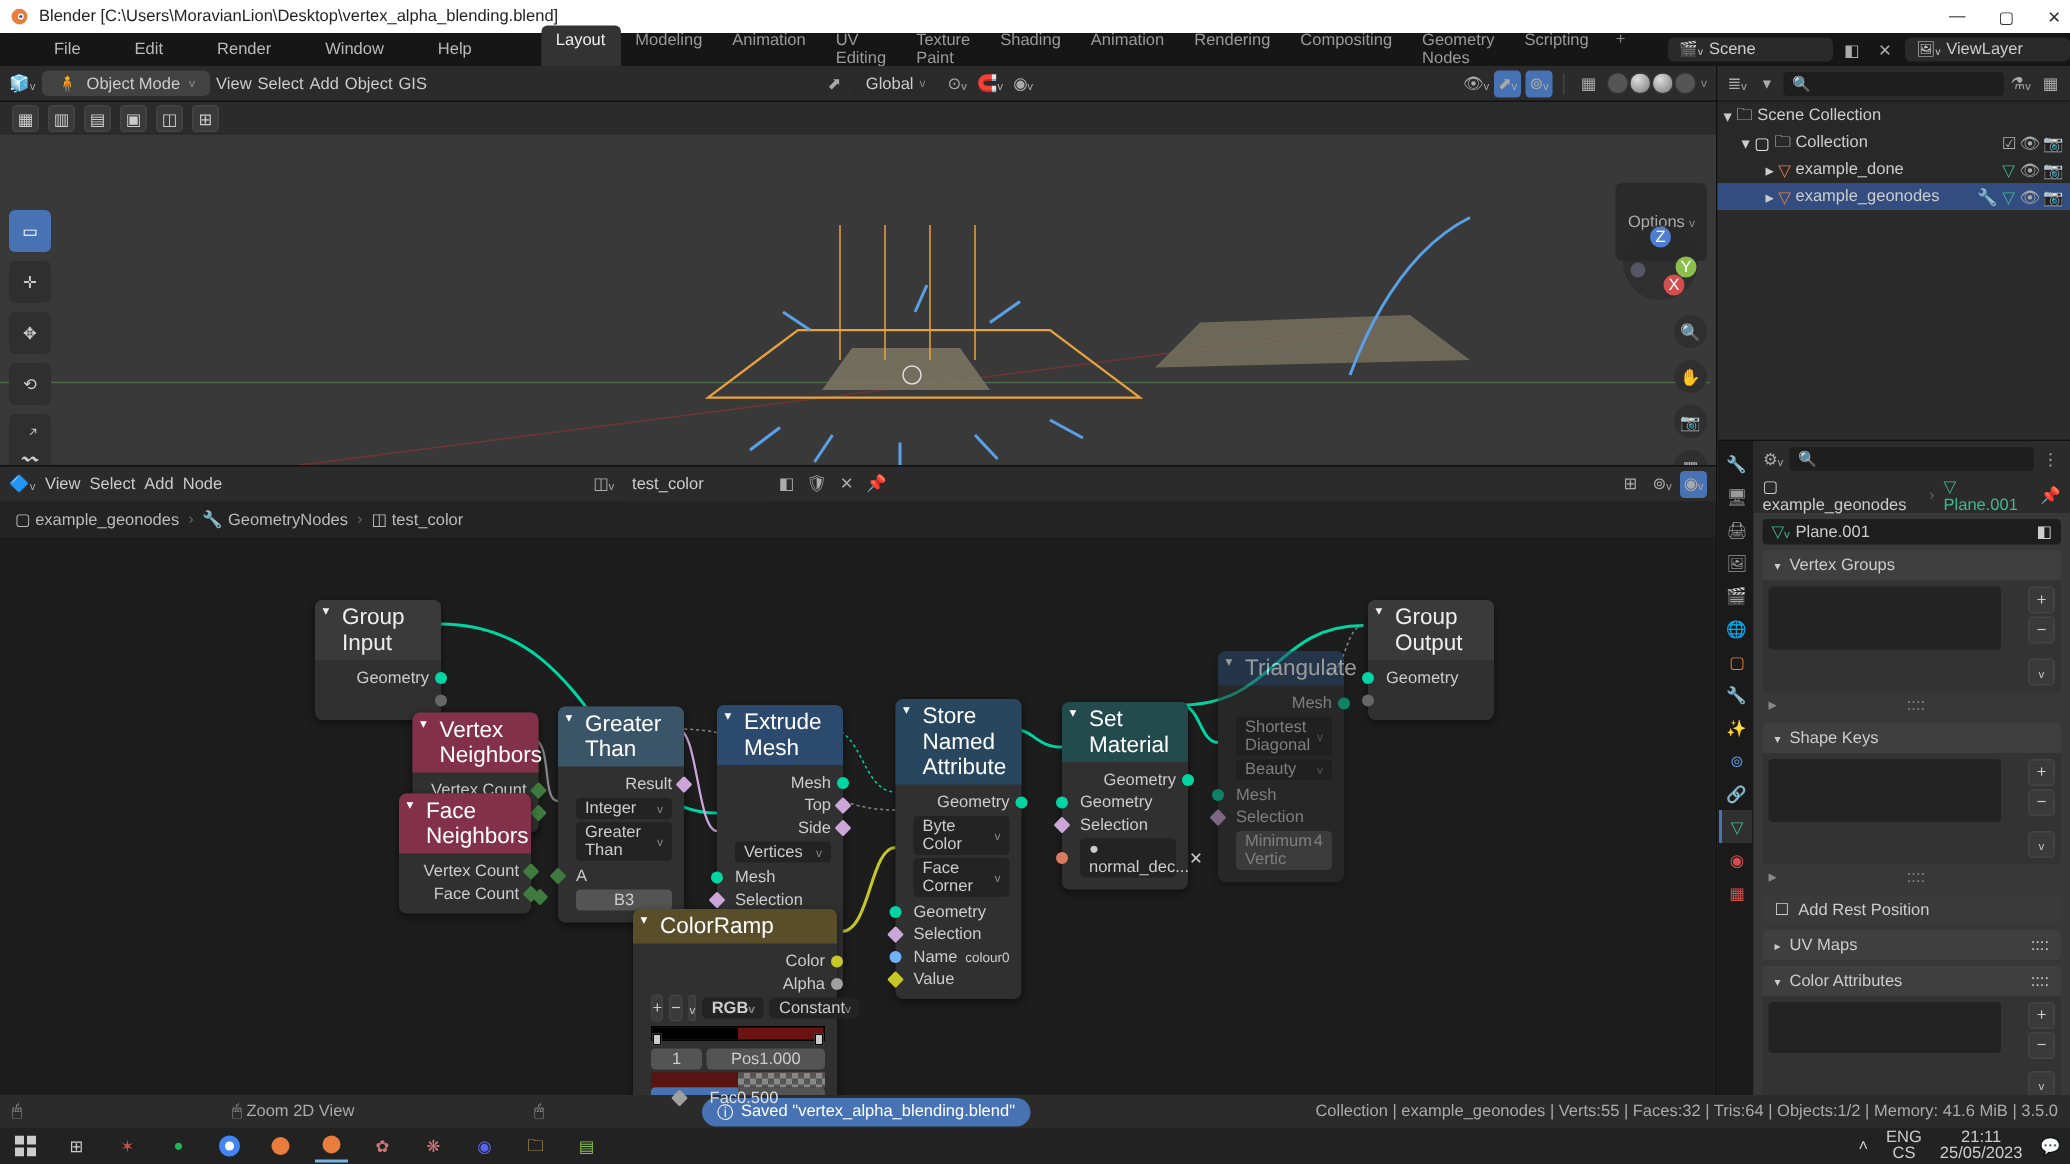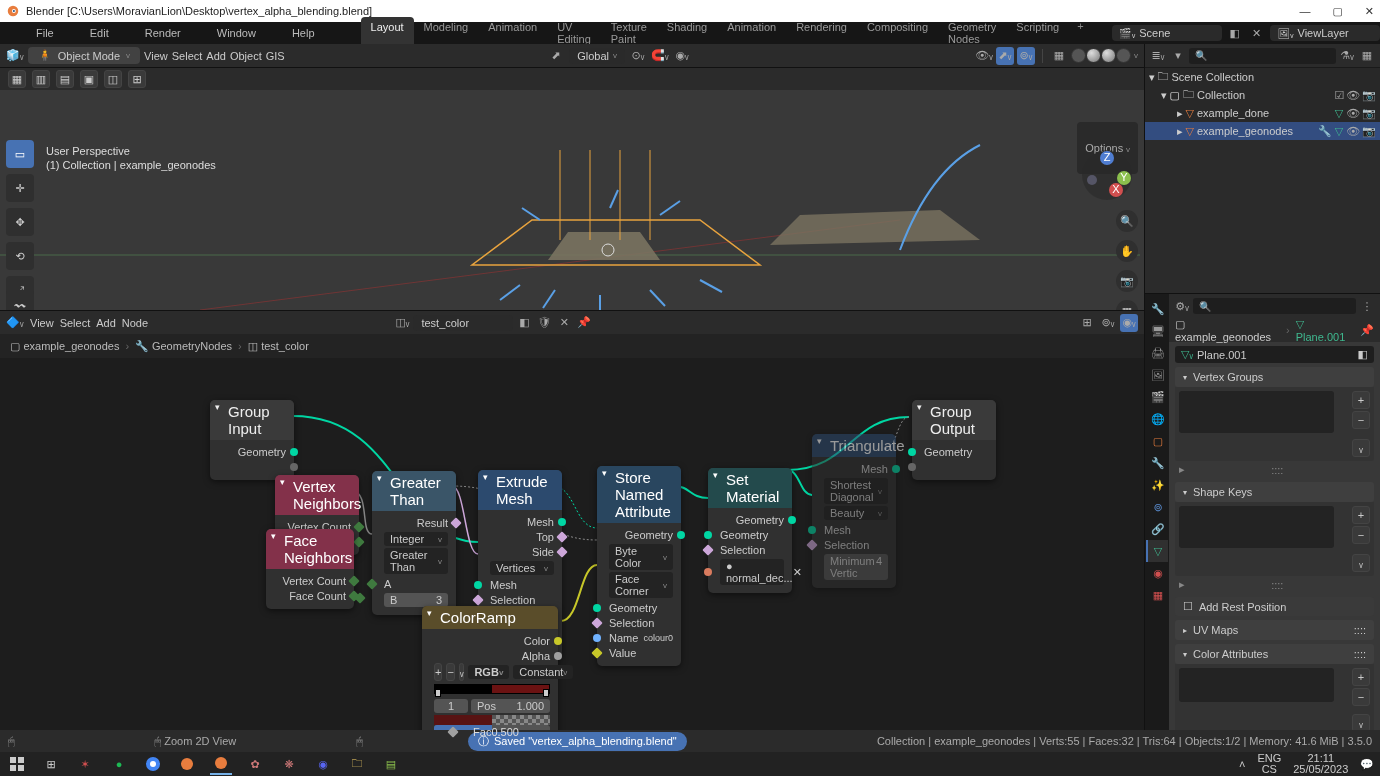--- a/index.html
+++ b/index.html
@@ -56,21 +56,21 @@
 .sock.out { right: -12px; }
 .sock.in { left: -16px; }
 .sock.geo { background: #00d6a3; }
 .sock.int { background: #3f7a3f; }
 .sock.bool { background: #cca6d9; }
 .sock.col { background: #c7c729; }
 .sock.str { background: #70b2ff; }
 .sock.fac { background: #a0a0a0; }
 .sock.dia { border-radius: 1px; transform: rotate(45deg); }
 .node-select { background: #232323; border-radius: 3px; padding: 1px 6px; font-size: 9px; display: flex; justify-content: space-between; align-items: center; margin: 2px 0; }
-.num-field { background: #545454; border-radius: 3px; padding: 1px 6px; font-size: 9px; display: flex; justify-content: space-between; margin: 2px 0; }
+.num-field { background: #545454; border-radius: 3px; padding: 1px 6px; font-size: 9px; display: flex; justify-content: center; margin: 2px 0; }
 .ramp { height: 10px; background: linear-gradient(to right, #000 50%, #6b1212 50%); border: 1px solid #000; position: relative; margin: 3px 0; }
 .ramp .stop { position: absolute; bottom: -4px; width: 6px; height: 8px; background: #ccc; border: 1px solid #000; }
 .checker { height: 10px; background: repeating-conic-gradient(#888 0 25%, #555 0 50%) 0 0/8px 8px; }
 .checker.half { background: #581313; display: flex; }
 .checker.half .chk { flex: 1; background: repeating-conic-gradient(#888 0 25%, #555 0 50%) 0 0/8px 8px; }
 .fac-bar { background: #545454; border-radius: 3px; height: 14px; position: relative; display: flex; align-items: center; padding: 0 6px; font-size: 9px; color: #ddd; justify-content: center; margin-top: 0; }
 .fac-bar::before { content: ""; position: absolute; left: 0; top: 0; bottom: 0; width: 50%; background: #4772b3; border-radius: 3px 0 0 3px; }
 .fac-bar span { position: relative; z-index: 1; }
 .right-col { display: flex; flex-direction: column; background: #2b2b2b; border-left: 1px solid #111; }
 .outliner-hdr { height: 24px; background: #2b2b2b; display: flex; align-items: center; padding: 0 4px; gap: 2px; border-bottom: 1px solid #1a1a1a; }
@@ -237,24 +237,20 @@
             <path d="M600 205 l0 18"></path>
           <path d="M650 200 l15 16"></path>
             <path d="M700 190 l22 12"></path>
           <path d="M540 130 l-18 -12"></path>
             <path d="M610 118 l8 -18"></path>
             <path d="M660 125 l20 -14"></path>
           <path d="M900 160 C 930 80, 970 60, 980 55"></path>
         </g>
         <circle cx="608" cy="160" r="6" fill="none" stroke="#ddd"></circle>
       </svg>
-      <div class="vp-info">
-        <div>User Perspective</div>
-        <div>(1) Collection | example_geonodes</div>
-      </div>
       <div class="vp-tools-l">
         <div class="vp-tool active">▭</div>
         <div class="vp-tool">✛</div>
         <div class="vp-tool">✥</div>
         <div class="vp-tool">⟲</div>
         <div class="vp-tool">⤢</div>
       </div>
       <div class="vp-tools-l" style="top:200px;">
         <div class="vp-tool">〰</div>
       </div>

